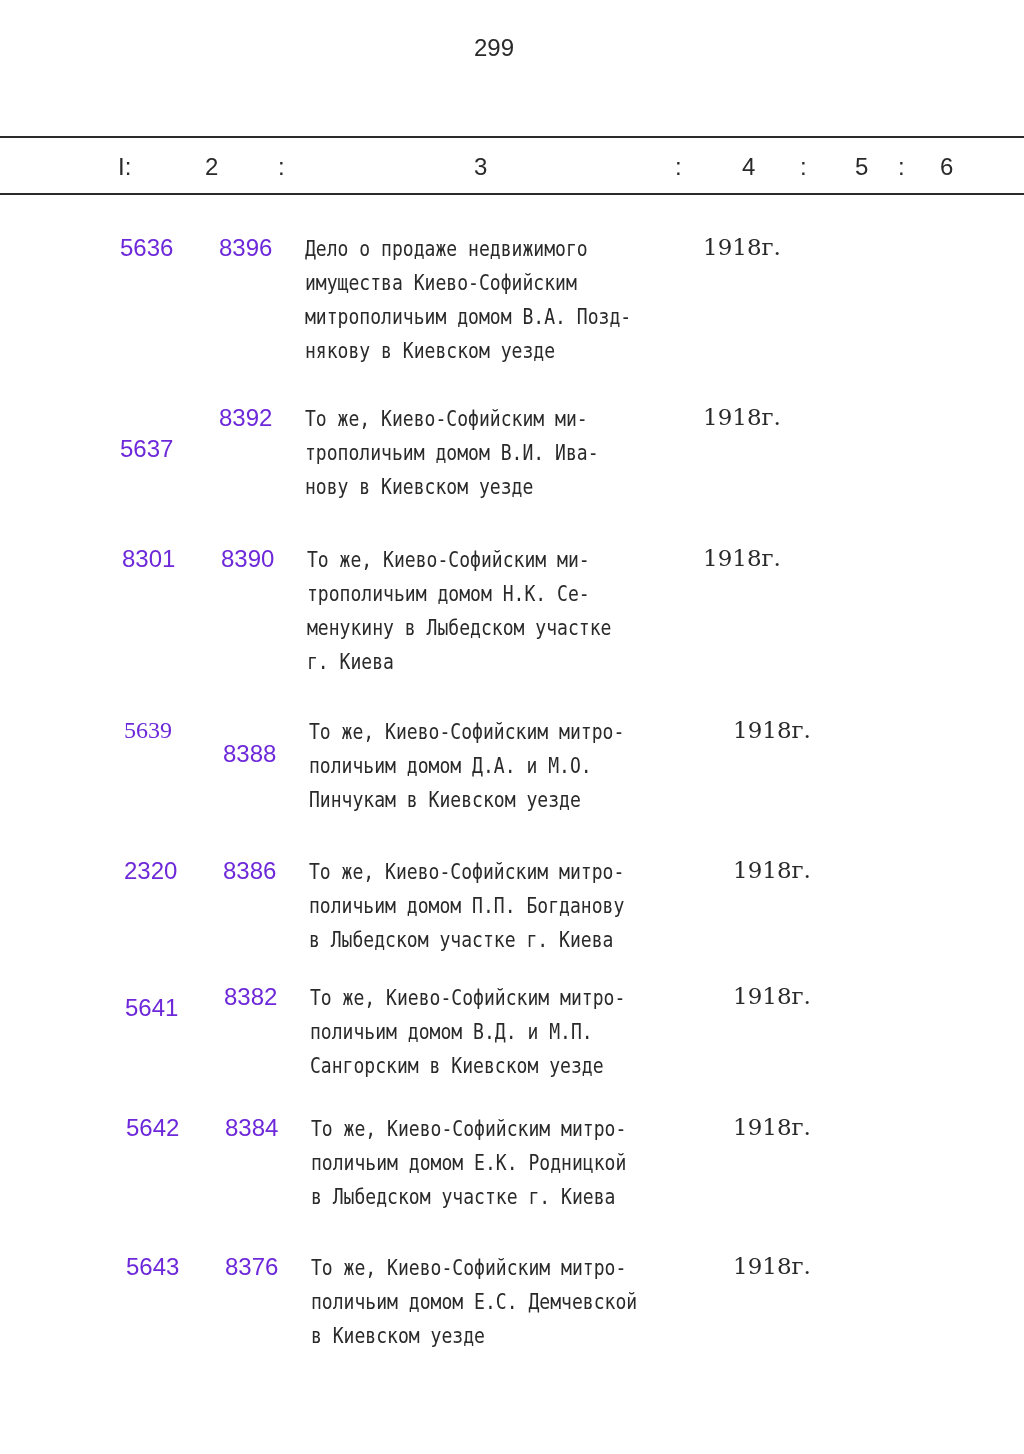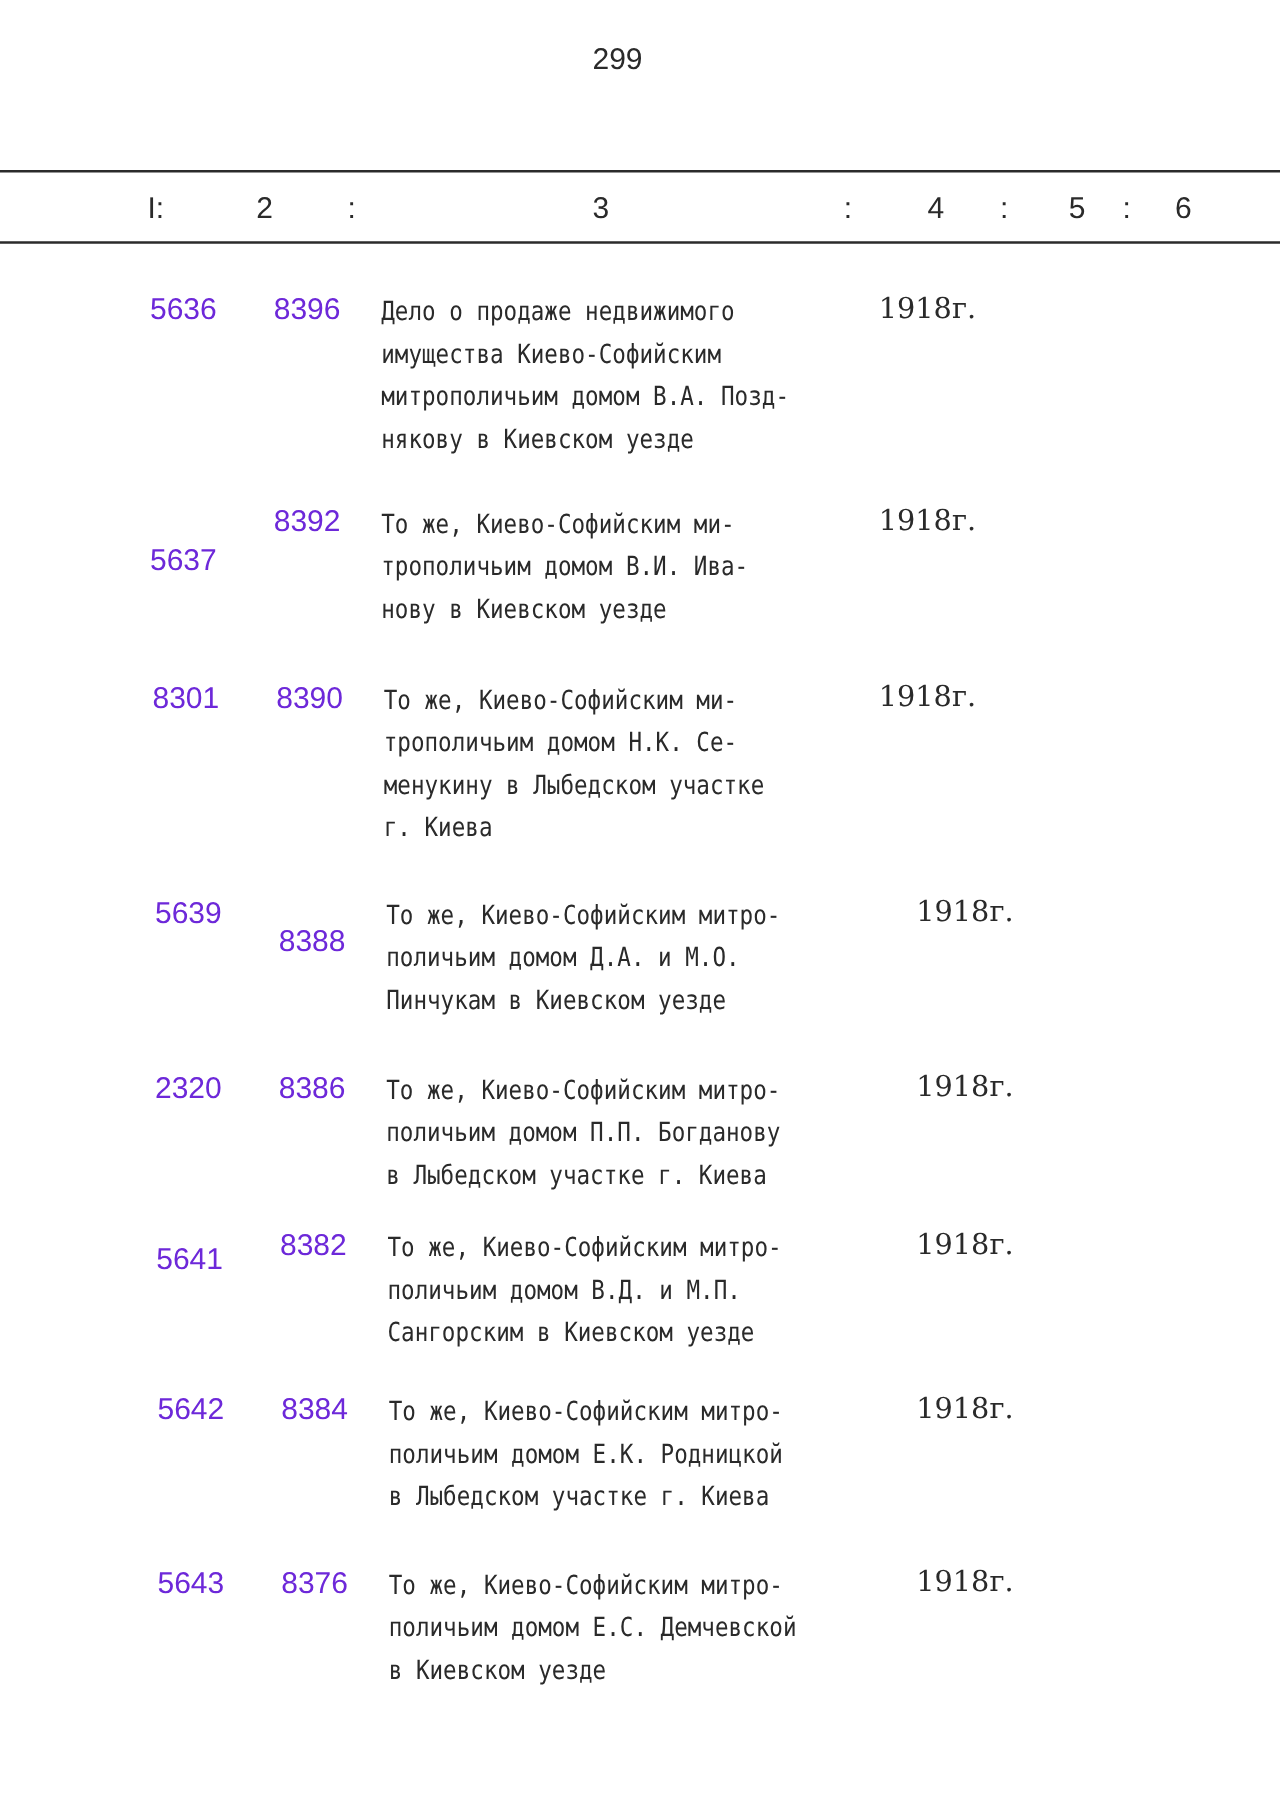--- a/index.html
+++ b/index.html
@@ -49,21 +49,21 @@
         <div class="desc" style="left: 305px; top: -2px;"><div>То же, Киево-Софийским ми-</div><div>трополичьим домом В.И. Ива-</div><div>нову в Киевском уезде</div></div>
         <span class="year" style="left: 703px; top: 0px;">1918г.</span>
       </div>
       <div class="entry" style="top: 545px;">
         <span class="num" style="left: 122px; top: 0px;">8301</span>
         <span class="num" style="left: 221px; top: 0px; text-align: right;">8390</span>
         <div class="desc" style="left: 307px; top: -2px;"><div>То же, Киево-Софийским ми-</div><div>трополичьим домом Н.К. Се-</div><div>менукину в Лыбедском участке</div><div>г. Киева</div></div>
         <span class="year" style="left: 703px; top: 0px;">1918г.</span>
       </div>
       <div class="entry" style="top: 717px;">
-        <span class="num" style="left: 124px; top: 0px;">5639</span>
+        <span class="num" style="left: 124px; top: 0px; font-family: Liberation Serif, serif;">5639</span>
         <span class="num" style="left: 223px; top: 0px; margin-top: 23px;">8388</span>
         <div class="desc" style="left: 309px; top: -2px;"><div>То же, Киево-Софийским митро-</div><div>поличьим домом Д.А. и М.О.</div><div>Пинчукам в Киевском уезде</div></div>
         <span class="year" style="left: 733px; top: 0px;">1918г.</span>
       </div>
       <div class="entry" style="top: 857px;">
         <span class="num" style="left: 124px; top: 0px;">2320</span>
         <span class="num" style="left: 223px; top: 0px;">8386</span>
         <div class="desc" style="left: 309px; top: -2px;"><div>То же, Киево-Софийским митро-</div><div>поличьим домом П.П. Богданову</div><div>в Лыбедском участке г. Киева</div></div>
         <span class="year" style="left: 733px; top: 0px;">1918г.</span>
       </div>

